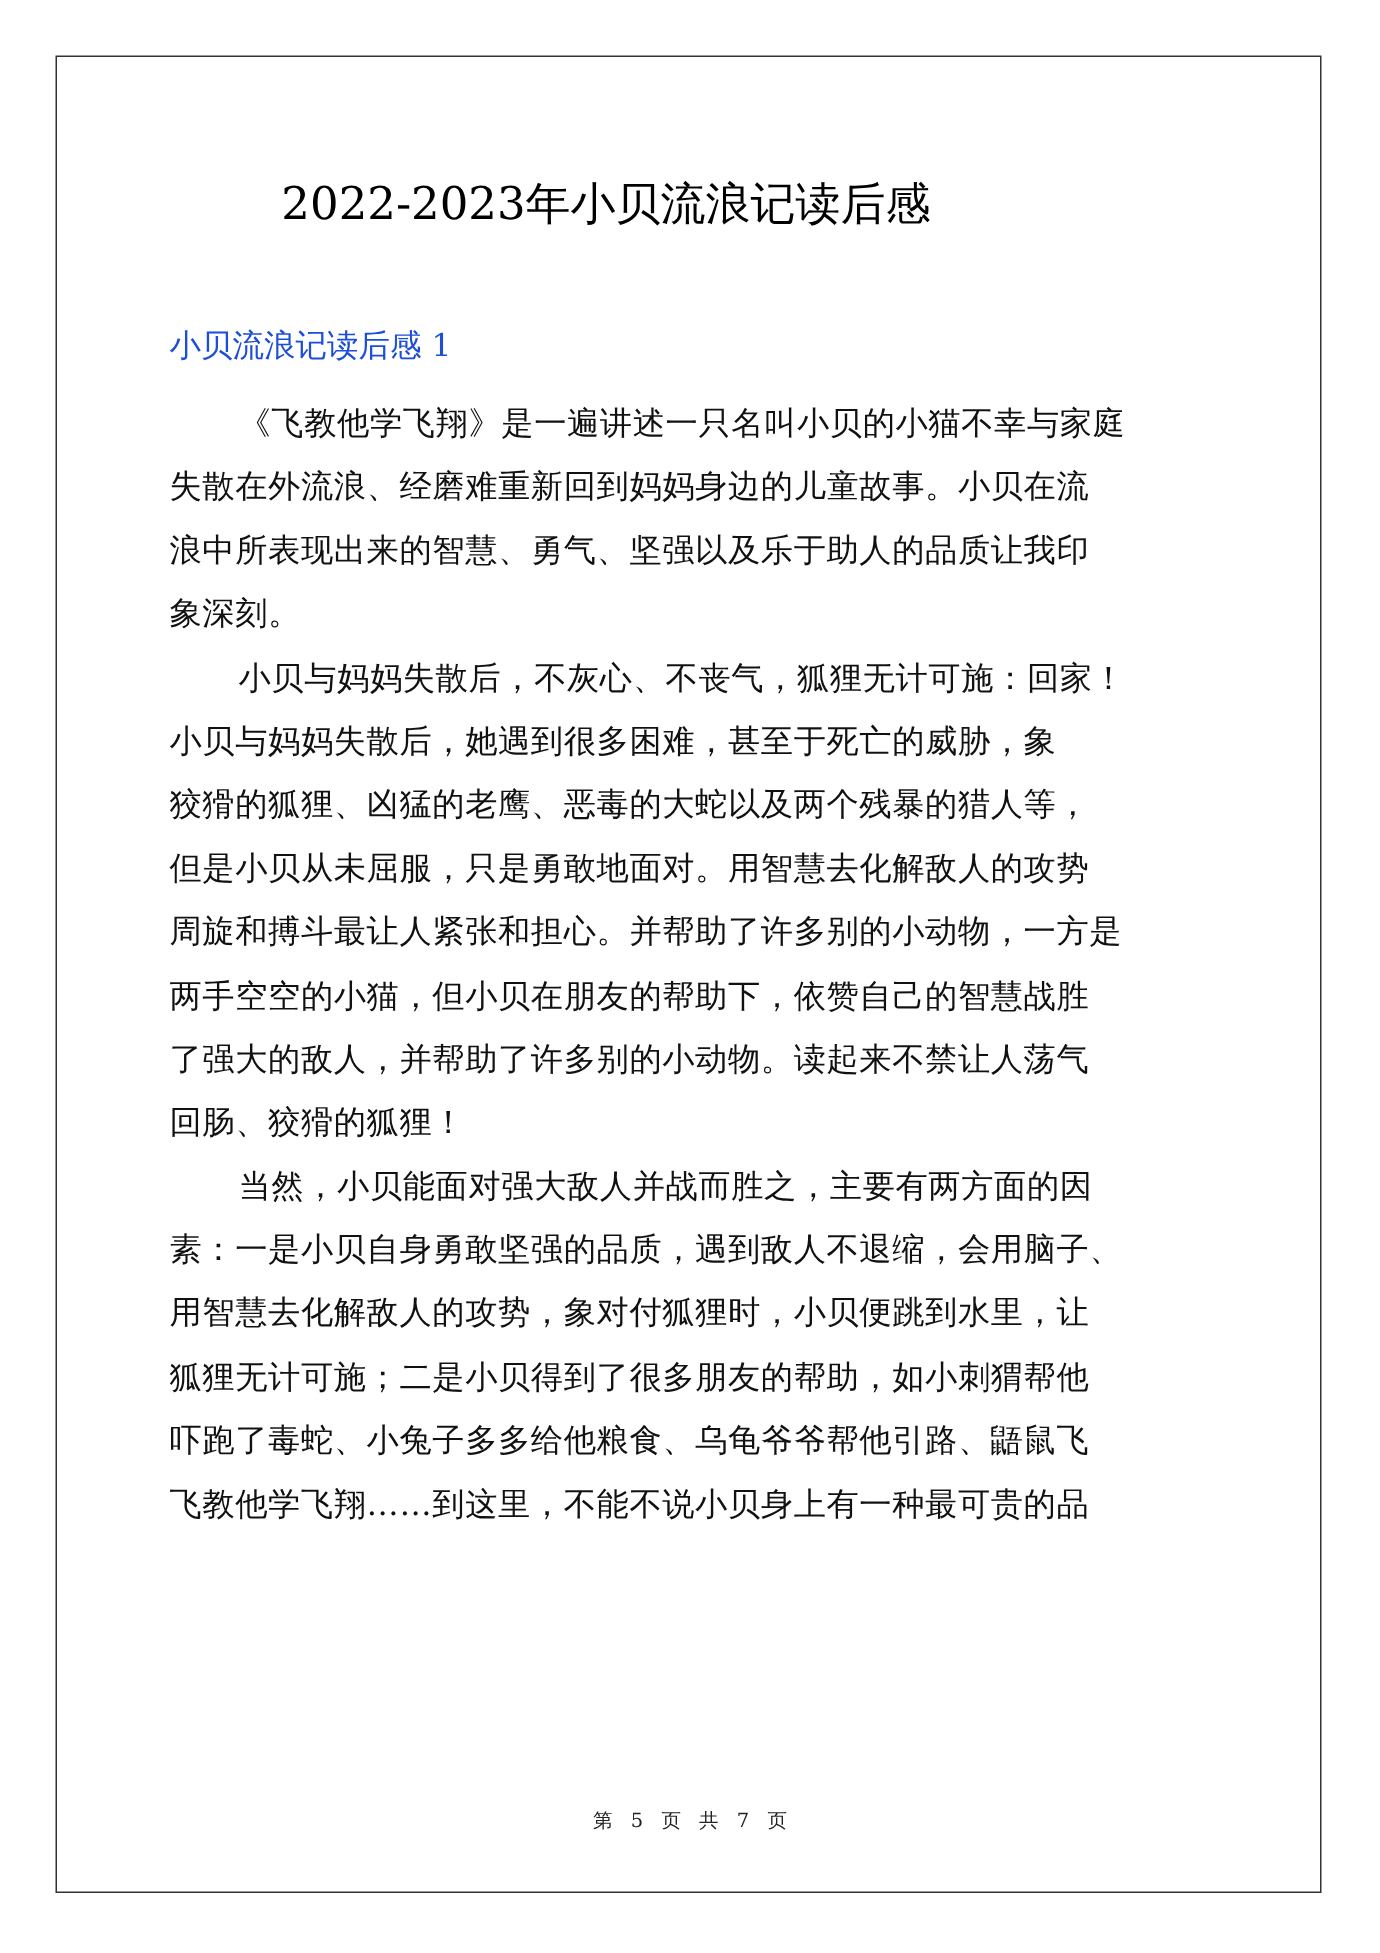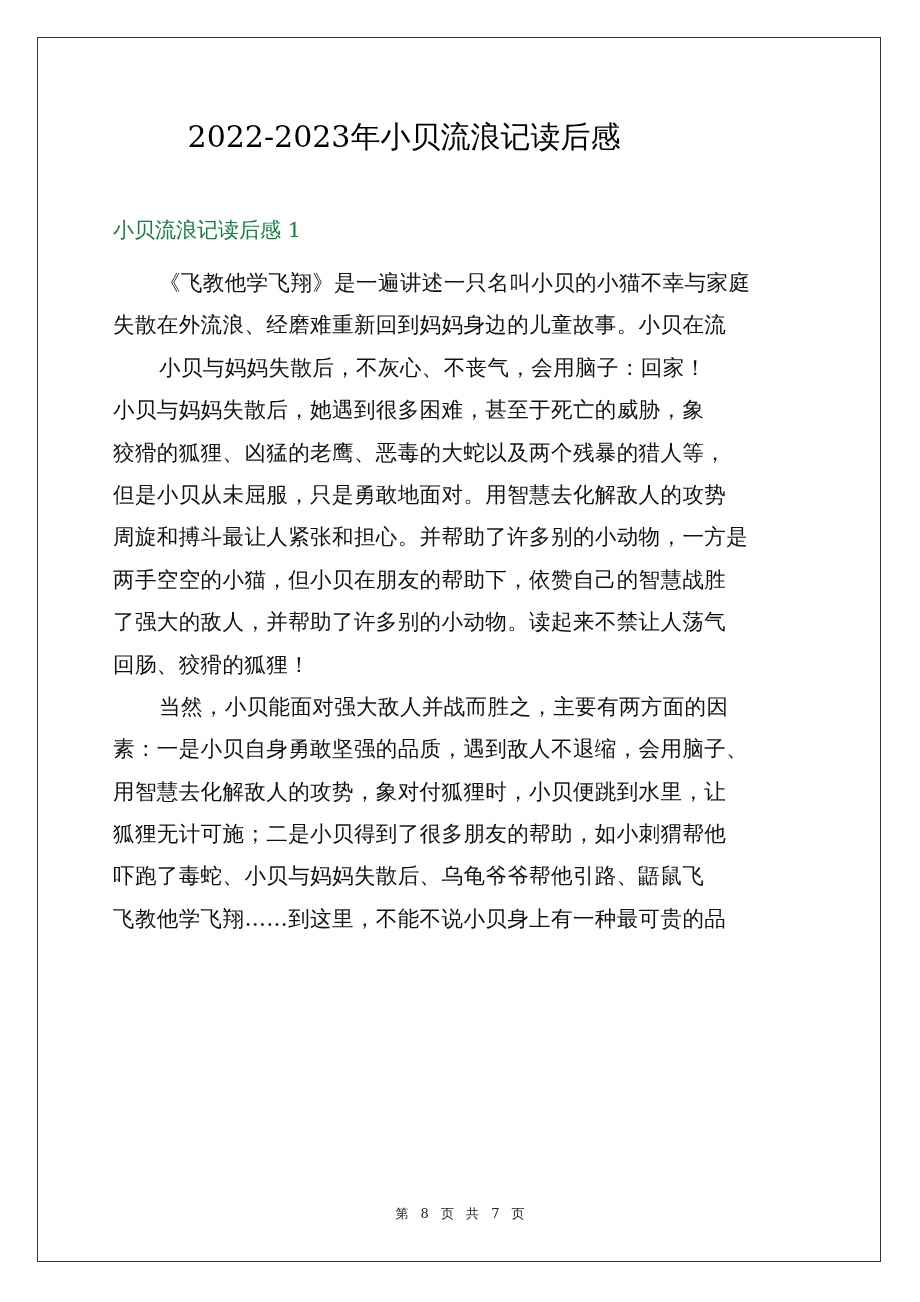--- a/index.html
+++ b/index.html
@@ -34,21 +34,21 @@
       line-height: 50px;
       letter-spacing: 0px;
       color: #000000;
     }
     .section-heading {
       position: absolute;
       left: 113px;
       top: 214px;
       font-size: 21px;
       line-height: 32px;
-      color: #15803d;
+      color: #1d4ed8;
     }
     .body-text {
       position: absolute;
       left: 113px;
       top: 262px;
       width: 694px;
     }
     .line {
       height: 42.4px;
       line-height: 42.4px;
@@ -75,29 +75,31 @@
 
 <div class="page-frame"></div>
 
 <h1 class="doc-title" style="margin:0;font-weight:normal;">2022-2023年小贝流浪记读后感</h1>
 
 <div class="section-heading">小贝流浪记读后感 1</div>
 
 <div class="body-text">
   <div class="line indent">《飞教他学飞翔》是一遍讲述一只名叫小贝的小猫不幸与家庭</div>
   <div class="line">失散在外流浪、经磨难重新回到妈妈身边的儿童故事。小贝在流</div>
-  <div class="line indent">小贝与妈妈失散后，不灰心、不丧气，会用脑子：回家！</div>
+  <div class="line">浪中所表现出来的智慧、勇气、坚强以及乐于助人的品质让我印</div>
+  <div class="line">象深刻。</div>
+  <div class="line indent">小贝与妈妈失散后，不灰心、不丧气，狐狸无计可施：回家！</div>
   <div class="line">小贝与妈妈失散后，她遇到很多困难，甚至于死亡的威胁，象</div>
   <div class="line">狡猾的狐狸、凶猛的老鹰、恶毒的大蛇以及两个残暴的猎人等，</div>
   <div class="line">但是小贝从未屈服，只是勇敢地面对。用智慧去化解敌人的攻势</div>
   <div class="line">周旋和搏斗最让人紧张和担心。并帮助了许多别的小动物，一方是</div>
   <div class="line">两手空空的小猫，但小贝在朋友的帮助下，依赞自己的智慧战胜</div>
   <div class="line">了强大的敌人，并帮助了许多别的小动物。读起来不禁让人荡气</div>
   <div class="line">回肠、狡猾的狐狸！</div>
   <div class="line indent">当然，小贝能面对强大敌人并战而胜之，主要有两方面的因</div>
   <div class="line">素：一是小贝自身勇敢坚强的品质，遇到敌人不退缩，会用脑子、</div>
   <div class="line">用智慧去化解敌人的攻势，象对付狐狸时，小贝便跳到水里，让</div>
   <div class="line">狐狸无计可施；二是小贝得到了很多朋友的帮助，如小刺猬帮他</div>
-  <div class="line">吓跑了毒蛇、小贝与妈妈失散后、乌龟爷爷帮他引路、鼯鼠飞</div>
+  <div class="line">吓跑了毒蛇、小兔子多多给他粮食、乌龟爷爷帮他引路、鼯鼠飞</div>
   <div class="line">飞教他学飞翔……到这里，不能不说小贝身上有一种最可贵的品</div>
 </div>
 
-<div class="footer">第 8 页  共 7 页</div>
+<div class="footer">第 5 页  共 7 页</div>
 
 </body></html>

